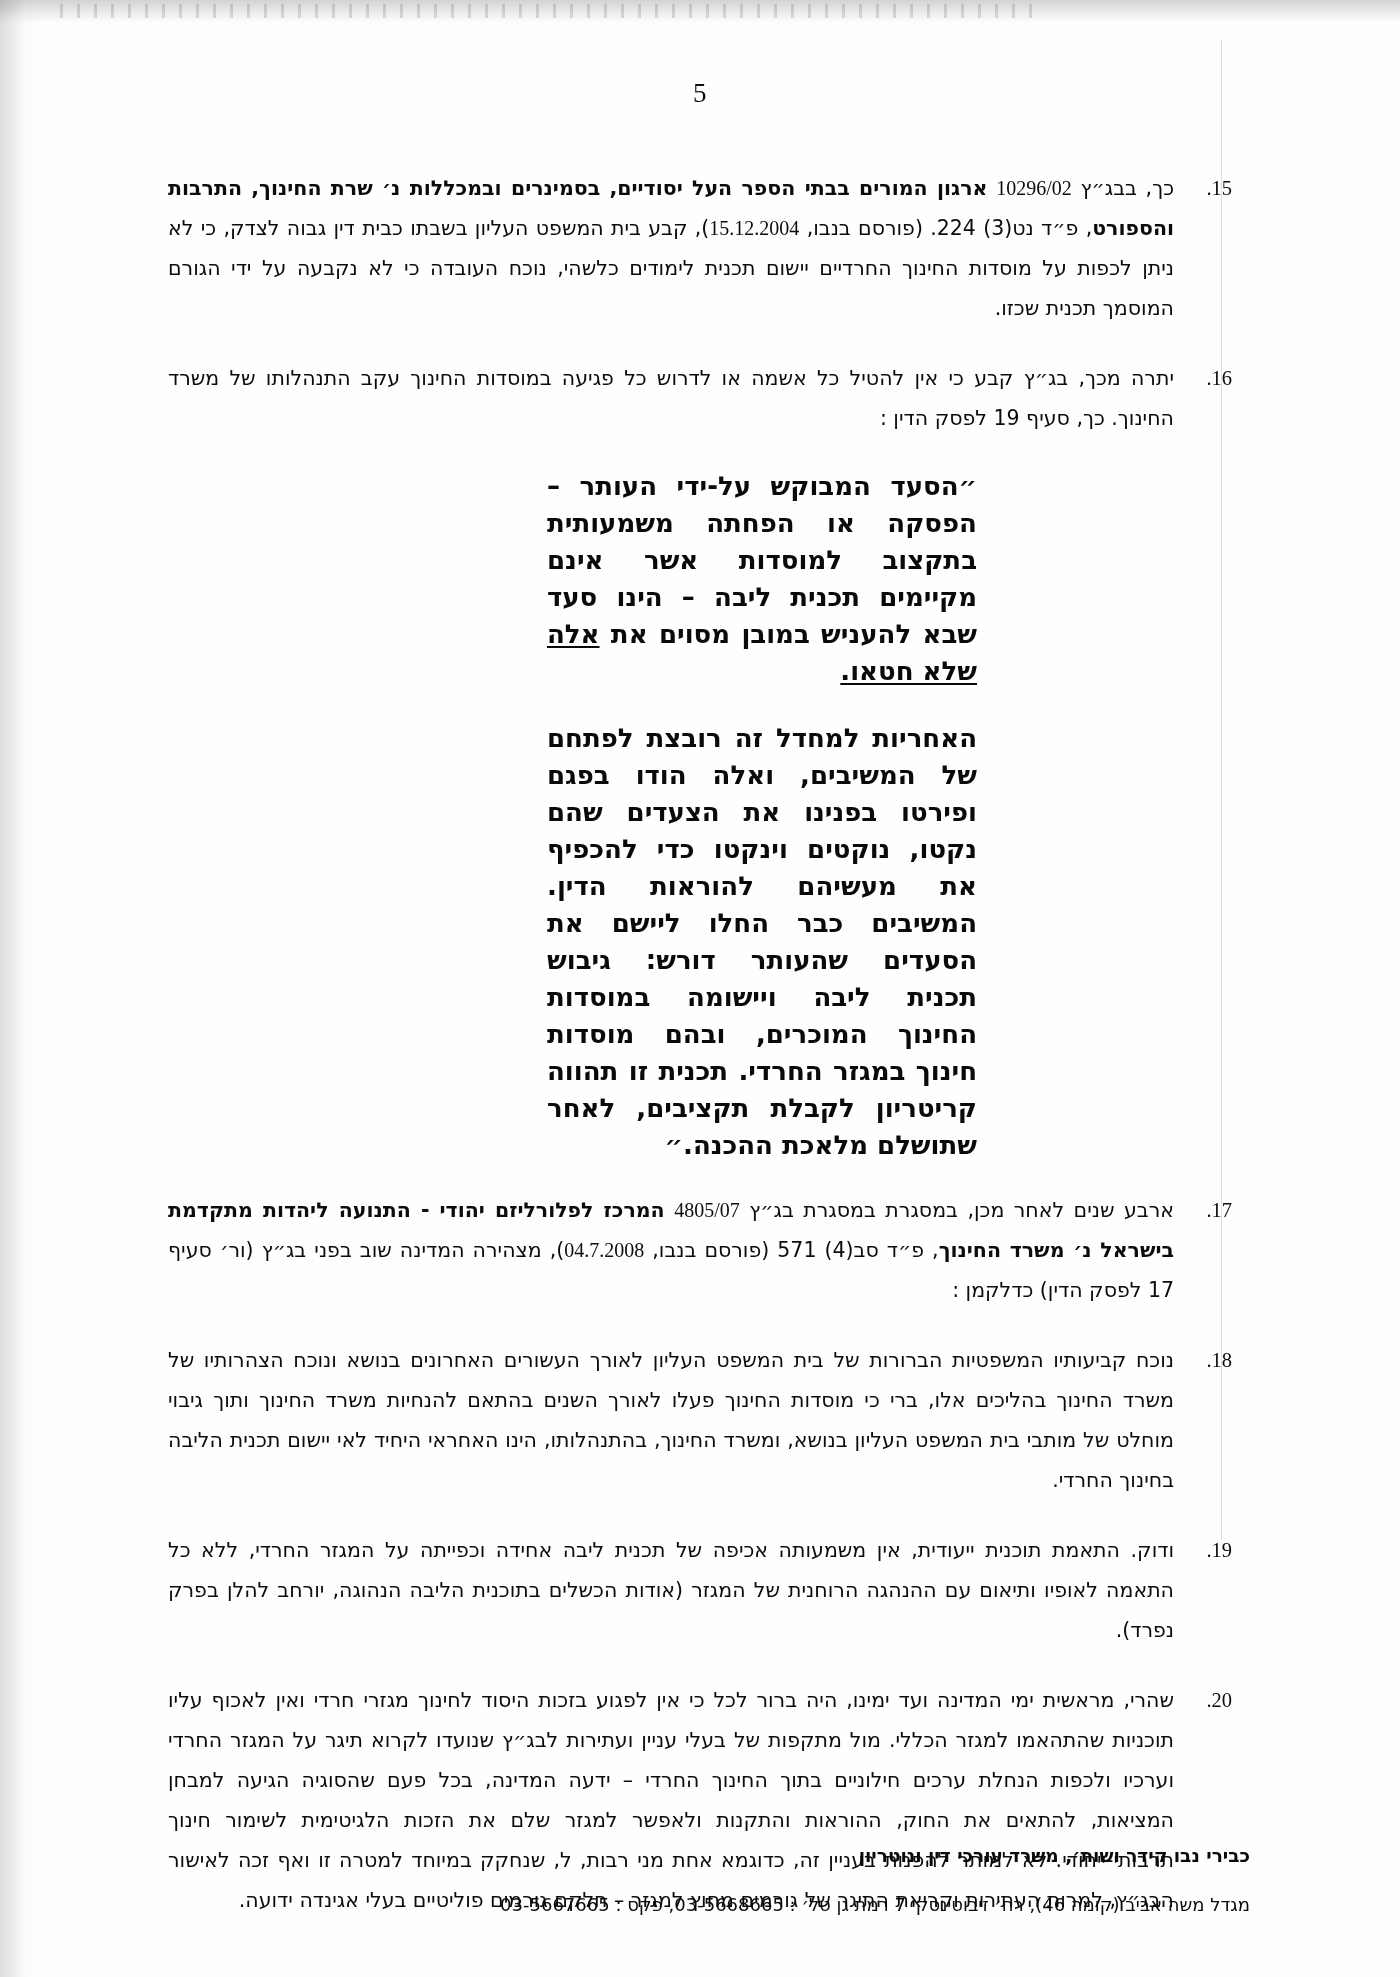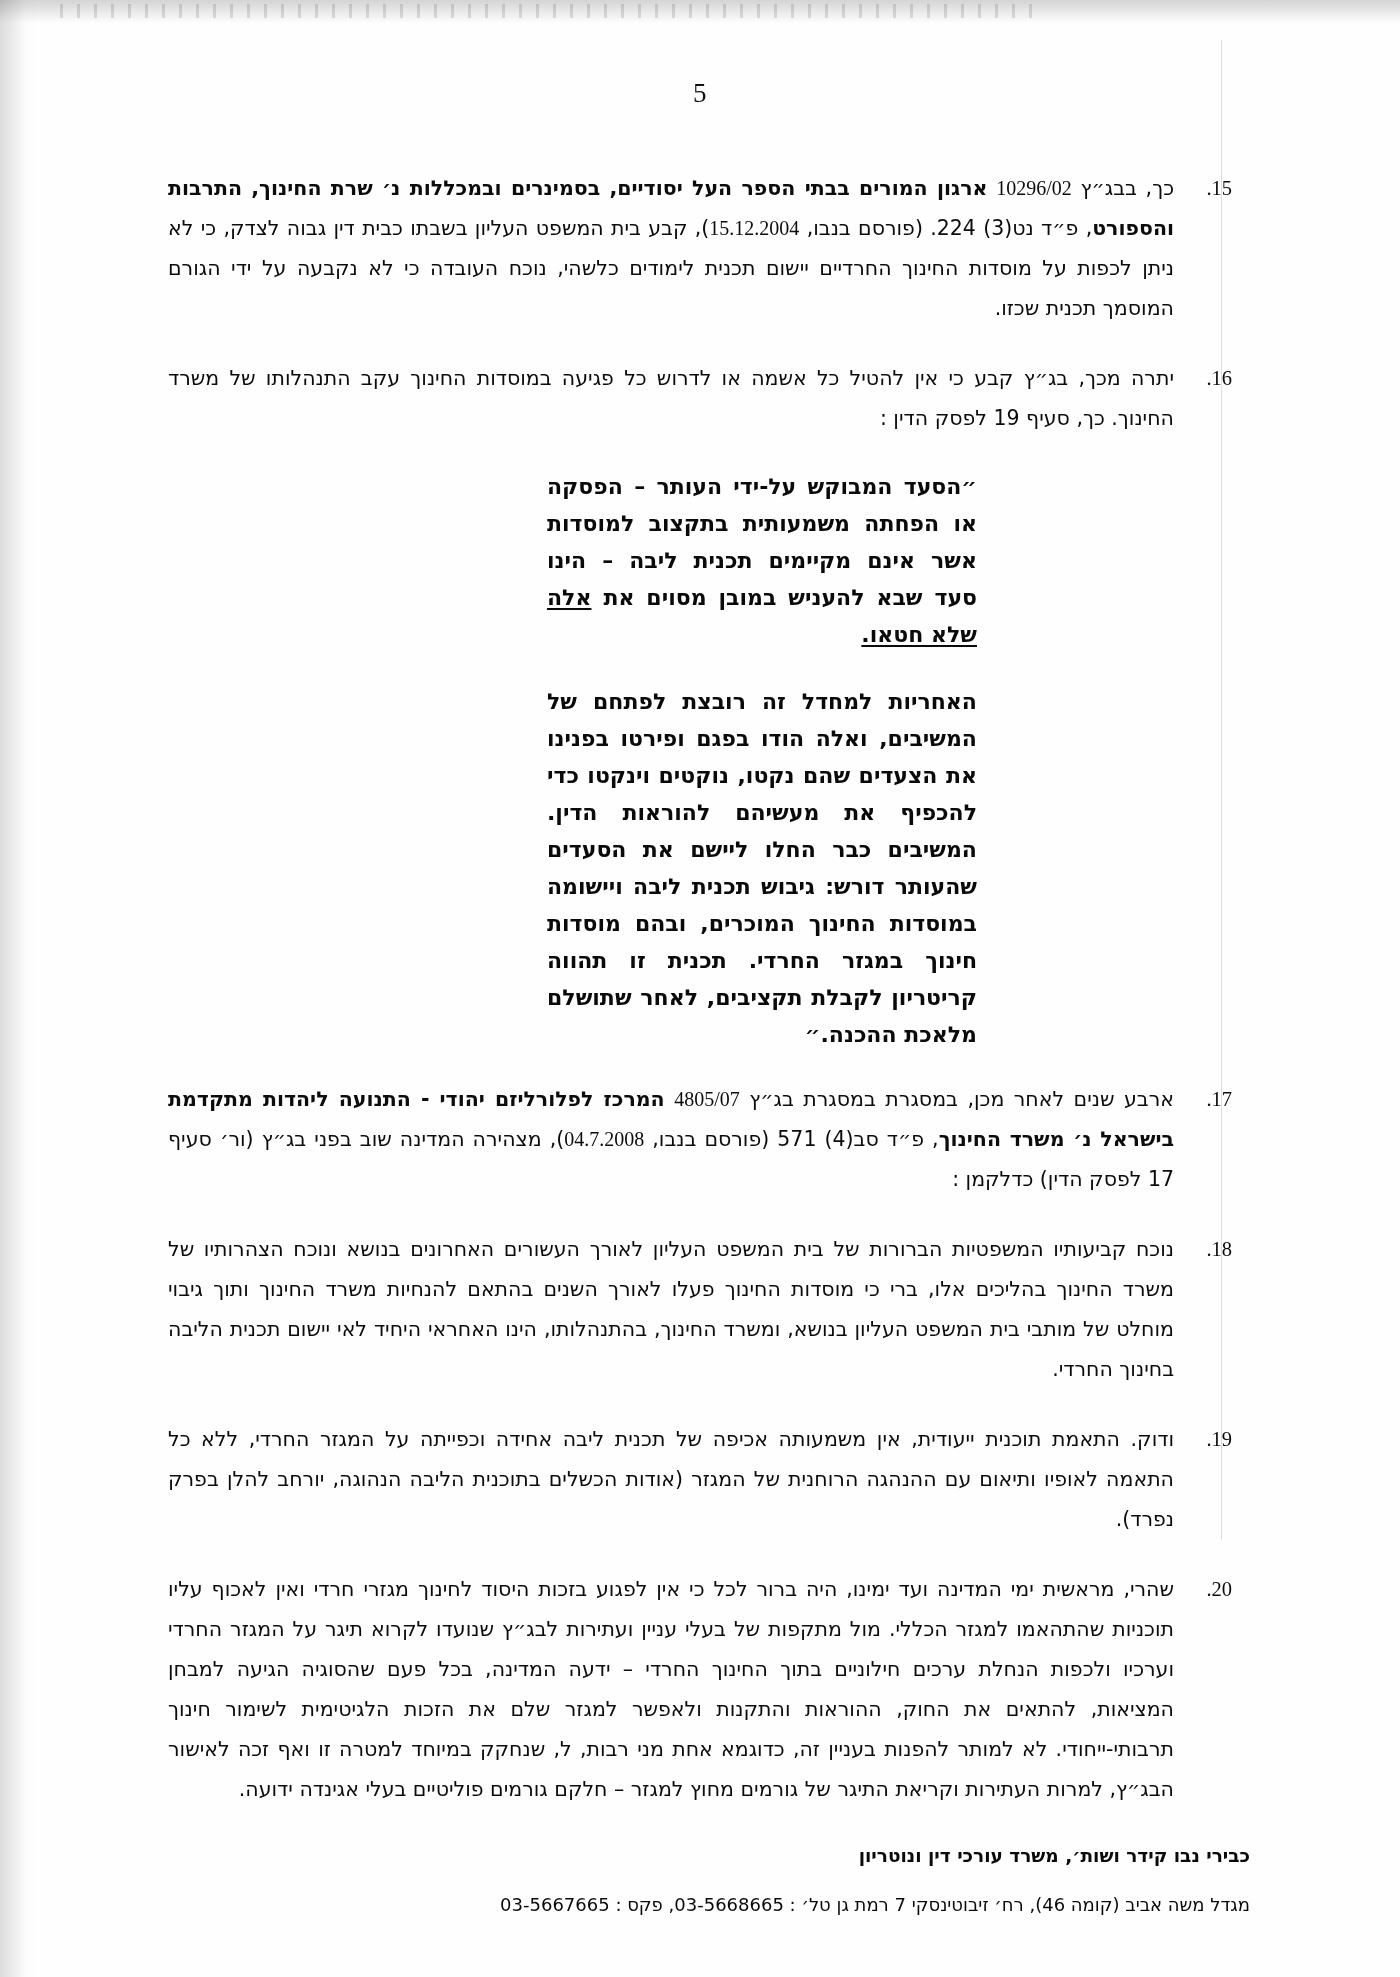--- a/index.html
+++ b/index.html
@@ -125,21 +125,21 @@
 
   
   .quote-block {
     margin: 0 auto 26px auto;
     width: 430px;
     margin-right: 255px;
     margin-left: auto;
     direction: rtl;
   }
   .quote-para {
-    font-size: 22px;
+    font-size: 26px;
     line-height: 37px;
     font-weight: 700;
     text-align: justify;
     text-justify: inter-word;
     color: #0a0a0a;
     margin-bottom: 30px;
     font-family: "DejaVu Sans", "Liberation Sans", sans-serif;
   }
   .quote-para:last-child { margin-bottom: 0; }
   .quote-para u {

